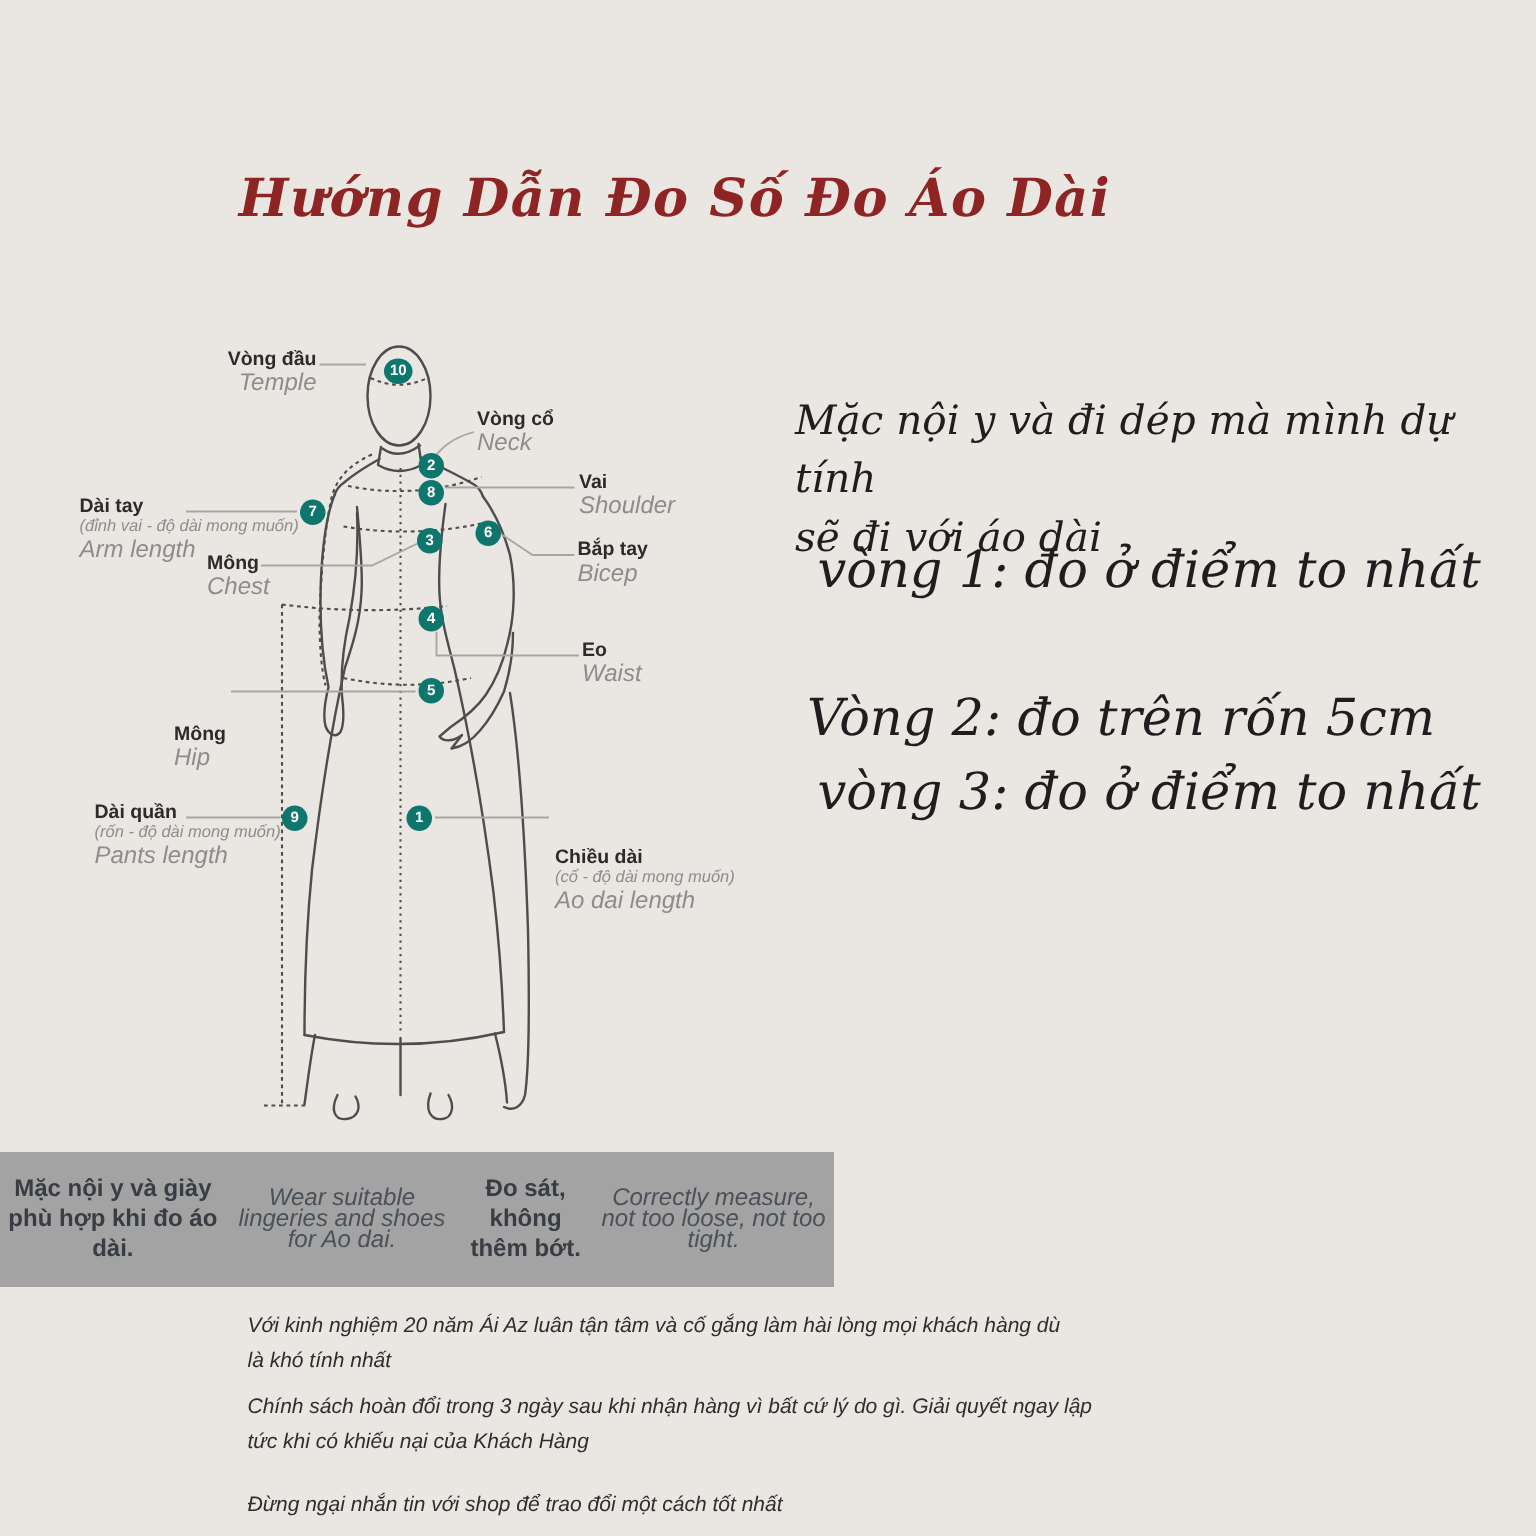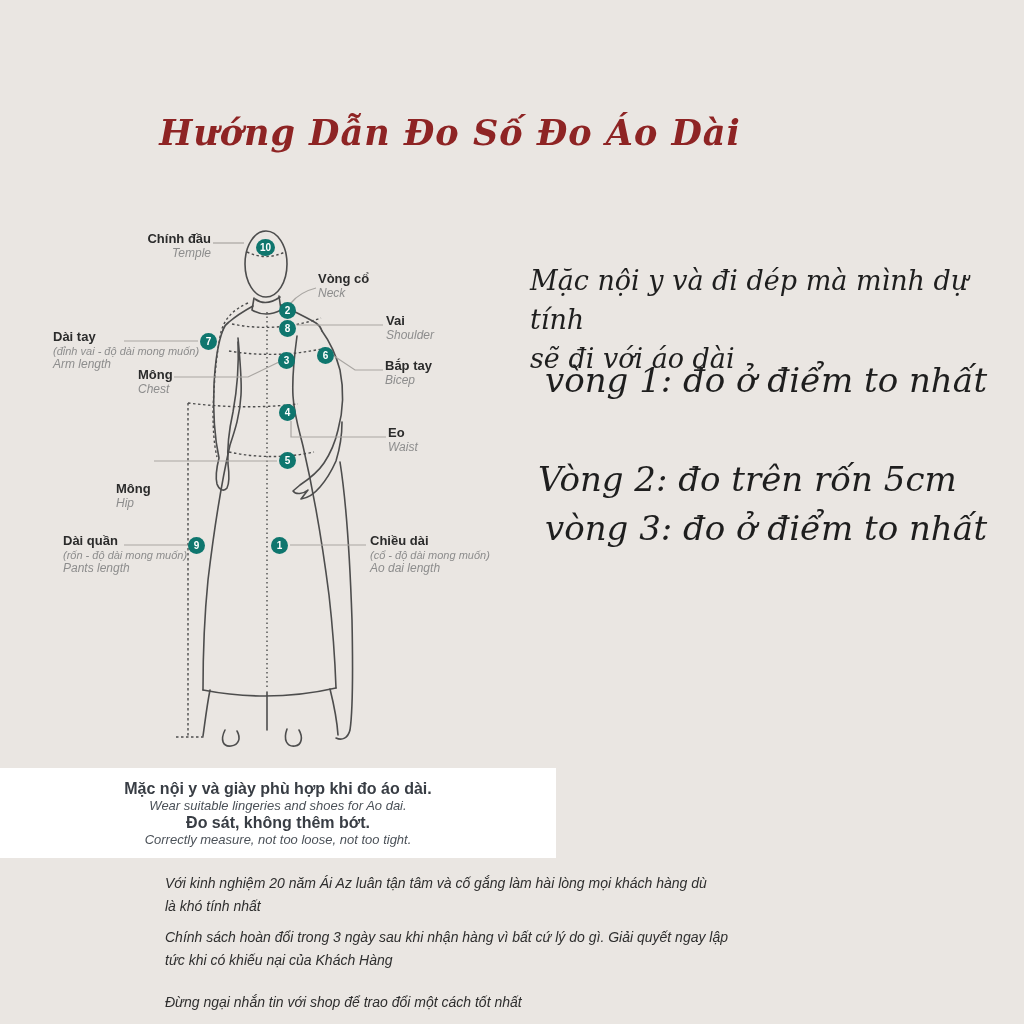--- a/index.html
+++ b/index.html
@@ -17,34 +17,34 @@
   #intro{left:530px;top:228px;width:480px;font-size:27px;line-height:39px;white-space:pre-line;margin-top:33px;}
   .m-item{font-size:34px;text-align:center;}
   #item-0{left:545px;top:360px;}
   #item-1{left:538px;top:435px;margin-top:24px;}
   #item-2{left:545px;top:508px;}
 
   
   .lbl{line-height:1.15;}
   .lbl .vi{font-weight:bold;font-size:13px;color:#2b2b2b;}
   .lbl .note{font-style:italic;font-size:11px;color:#8d8d8d;}
-  .lbl .en{font-style:italic;font-size:12px;color:#8d8d8d;}
+  .lbl .en{font-style:italic;font-size:16px;color:#8d8d8d;}
   .ra{text-align:right;}
 
   
   .badge{width:17px;height:17px;border-radius:50%;background:#0f766e;color:#fff;
          font-size:10px;font-weight:bold;display:flex;align-items:center;justify-content:center;
          box-sizing:border-box;}
 
   
-  #banner{left:0;top:768px;width:556px;height:90px;background:#ffffff;
-          display:flex;flex-direction:column;align-items:center;justify-content:center;
+  #banner{left:0;top:768px;width:556px;height:90px;background:#a3a3a3;
+          display:flex;flex-direction:row;align-items:center;justify-content:center;
           text-align:center;color:#383d44;}
   #banner .b-bold{font-weight:bold;font-size:16px;line-height:20px;}
-  #banner .b-it{font-style:italic;font-size:13px;line-height:14px;color:#4b5158;}
+  #banner .b-it{font-style:italic;font-size:16px;line-height:14px;color:#4b5158;}
 
   
   .foot{left:165px;width:700px;font-style:italic;font-size:14px;line-height:23px;
         color:#2e2e2e;white-space:pre-line;font-weight:500;}
   #para1{top:872px;}
   #para2{top:926px;}
   #para3{top:991px;}
 
   svg{display:block;}
 </style>
@@ -105,21 +105,21 @@
     <path d="M174,177 H248 L279,162"></path>
     <path d="M383,170 H355 L334,156"></path>
     <path d="M386,237 H291 V221"></path>
     <path d="M154,261 H277"></path>
     <path d="M124,345 H187"></path>
     <path d="M290,345 H366"></path>
   </g>
 </svg>
 
 <div class="abs lbl ra" style="left:81px;top:232px;width:130px;">
-  <div class="vi">Chính đầu</div>
+  <div class="vi">Vòng đầu</div>
   <div class="en">Temple</div>
 </div>
 <div class="abs lbl" style="left:318px;top:272px;">
   <div class="vi">Vòng cổ</div>
   <div class="en">Neck</div>
 </div>
 <div class="abs lbl" style="left:53px;top:330px;">
   <div class="vi">Dài tay</div>
   <div class="note">(đỉnh vai - độ dài mong muốn)</div>
   <div class="en">Arm length</div>
@@ -142,21 +142,21 @@
 </div>
 <div class="abs lbl" style="left:116px;top:450px;margin-top:32px;">
   <div class="vi">Mông</div>
   <div class="en">Hip</div>
 </div>
 <div class="abs lbl" style="left:63px;top:534px;">
   <div class="vi">Dài quần</div>
   <div class="note">(rốn - độ dài mong muốn)</div>
   <div class="en">Pants length</div>
 </div>
-<div class="abs lbl" style="left:370px;top:534px;">
+<div class="abs lbl" style="left:370px;top:564px;">
   <div class="vi">Chiều dài</div>
   <div class="note">(cổ - độ dài mong muốn)</div>
   <div class="en">Ao dai length</div>
 </div>
 
 <div class="abs badge" style="left:256px;top:239px;width:19px;">10</div>
 <div class="abs badge" style="left:279px;top:302px;">2</div>
 <div class="abs badge" style="left:279px;top:320px;">8</div>
 <div class="abs badge" style="left:278px;top:352px;">3</div>
 <div class="abs badge" style="left:317px;top:347px;">6</div>

